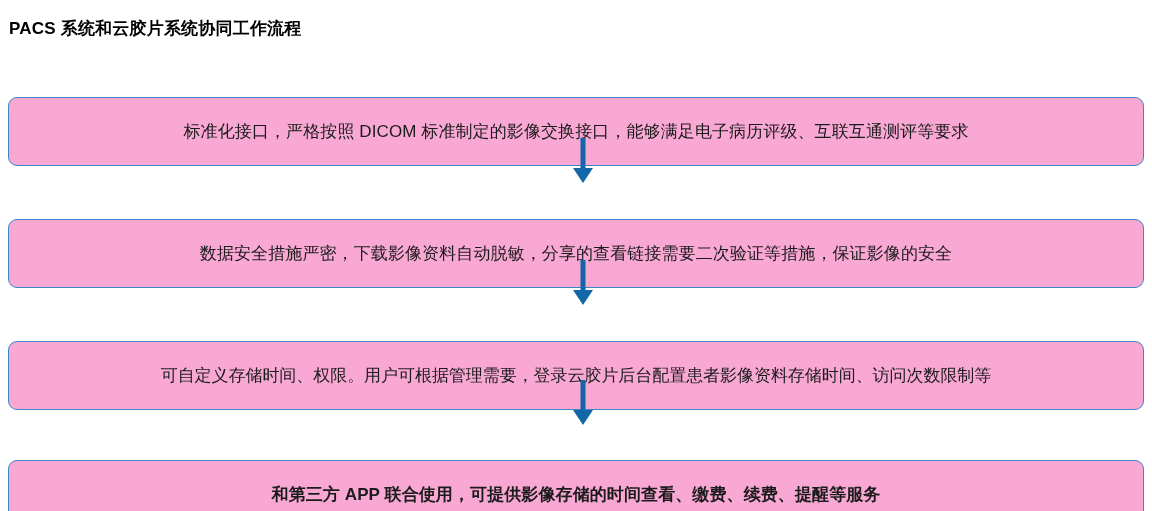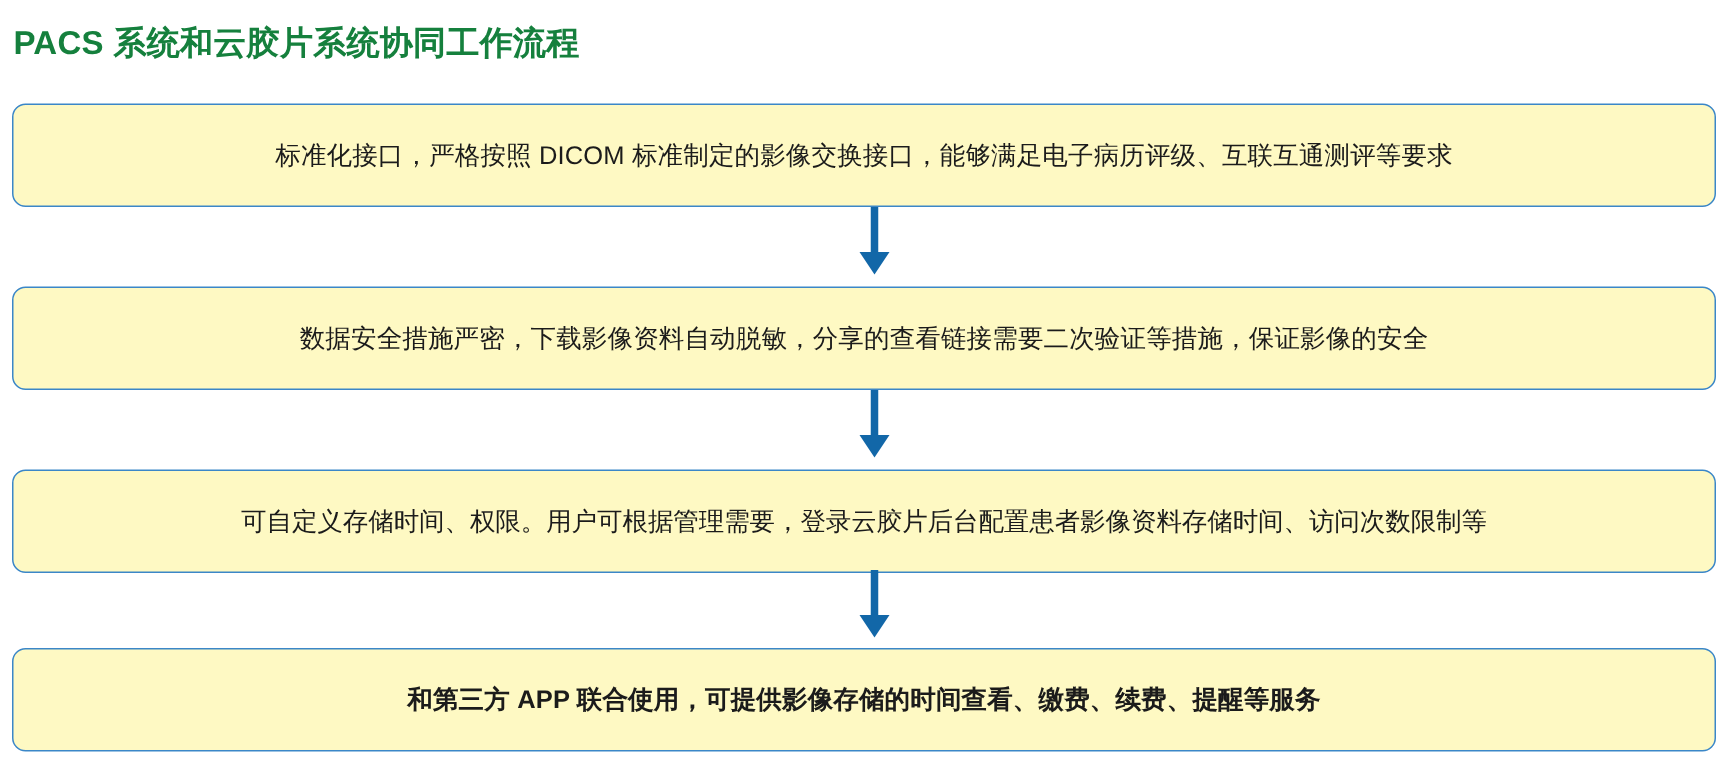--- a/index.html
+++ b/index.html
@@ -19,23 +19,23 @@
     width: 1152px;
     height: 511px;
     box-sizing: border-box;
   }
 
   
   .title {
     position: absolute;
     left: 9px;
     top: 14px;
-    font-size: 22px;
+    font-size: 17px;
     font-weight: bold;
-    color: #15803d;
+    color: #000000;
     letter-spacing: 0.2px;
     white-space: nowrap;
     line-height: 30px;
   }
 
   
   .flow {
     position: absolute;
     left: 0;
     top: 62px;
@@ -44,25 +44,26 @@
 
   
   .step-box {
     position: absolute;
     left: 8px;
     width: 1136px;
     height: 69px;
     box-sizing: border-box;
     border: 1px solid #3b87c8;
     border-radius: 9px;
-    background: #fef9c3;
+    background: #f9a8d4;
     display: flex;
     align-items: center;
     justify-content: center;
     overflow: hidden;
+    margin-top: 28px;
   }
   .step-box .step-text {
     font-size: 17px;
     color: #1b1b1b;
     line-height: 24px;
     text-align: center;
     white-space: nowrap;
     padding: 0 4px;
     letter-spacing: 0.1px;
   }

